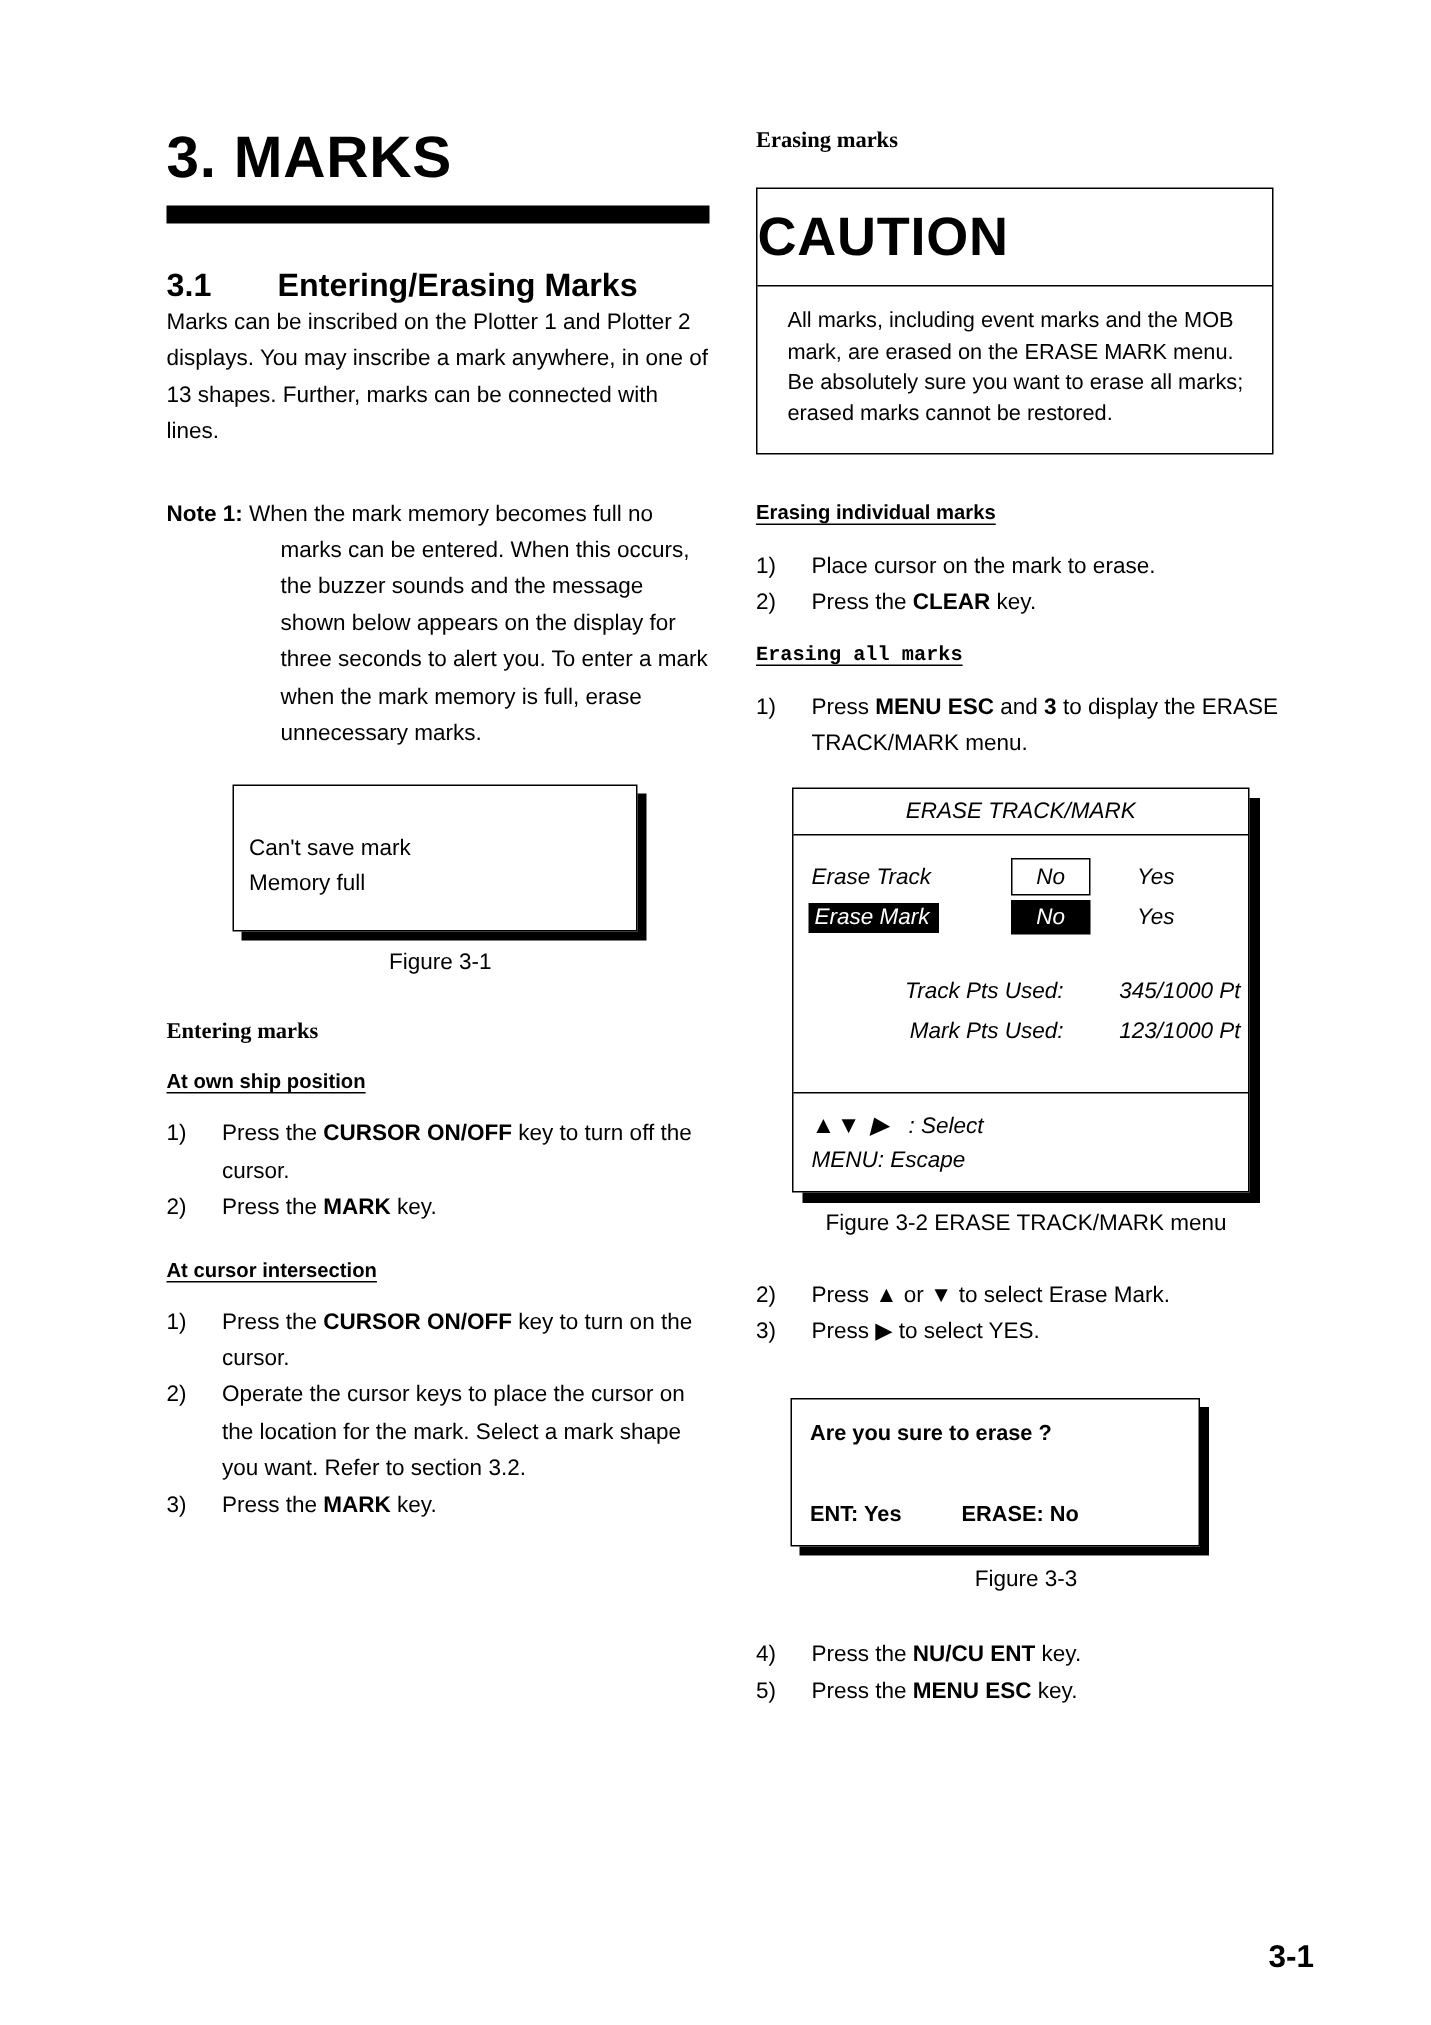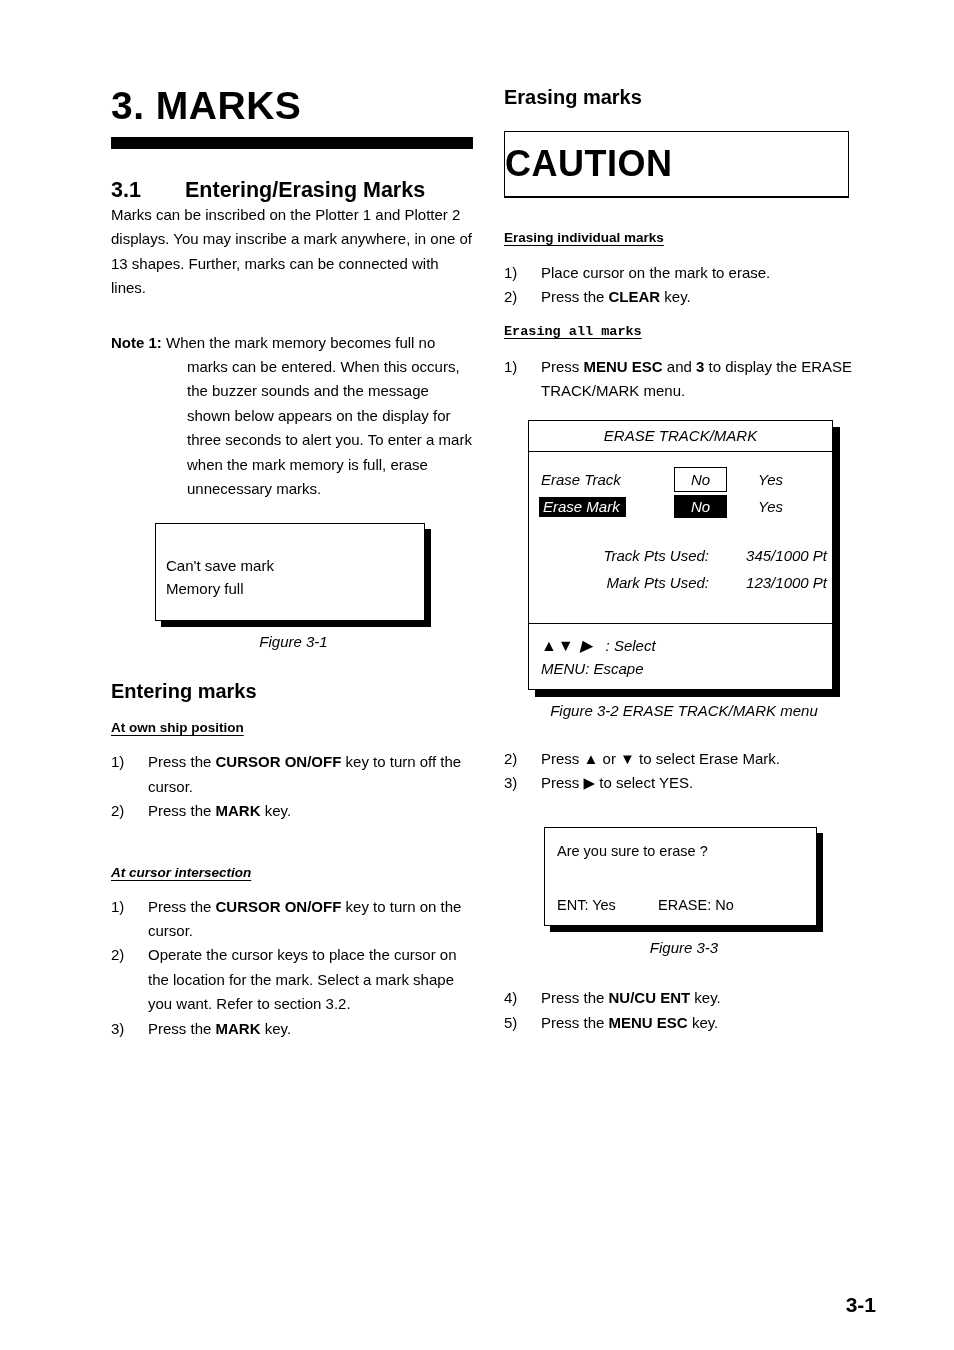--- a/index.html
+++ b/index.html
@@ -52,23 +52,24 @@
     margin-top: 29px;
     font-size: 21.5px;
     font-weight: bold;
     display: flex;
   }
   .section-num {
     width: 74px;
     flex: 0 0 74px;
   }
   .sub-head {
-    font-size: 20px;
-    font-weight: bold;
-    margin: 0;
+    font-size: 15px;
+    font-weight: bold;
+    margin: 0;
+    font-family: Liberation Serif, serif;
   }
   .sub-sub-head {
     font-size: 13.5px;
     font-weight: bold;
     text-decoration: underline;
     text-underline-offset: 3px;
     margin: 0;
     display: inline-block;
   }
 
@@ -120,39 +121,38 @@
     box-sizing: border-box;
     z-index: 2;
   }
   .figbox-shadow {
     position: absolute;
     background: #000000;
     z-index: 1;
   }
   .fig-caption {
     font-size: 15px;
-    font-style: italic;
     text-align: center;
   }
 
   
   #fig31-wrap { margin-top: 22px; margin-left: 44px; width: 276px; }
   #fig31-box {
     width: 270px;
     height: 98px;
     padding: 30px 0 0 10px;
   }
   #fig31-shadow { left: 6px; top: 6px; width: 270px; height: 98px; }
   #fig31-box .line {
     font-size: 15px;
     line-height: 23px;
   }
 
   
-  #fig33-wrap { margin-top: 32px; margin-left: 40px; width: 336px; }
+  #fig33-wrap { margin-top: 32px; margin-left: 23px; width: 336px; font-weight: bold; }
   #fig33-box {
     width: 273px;
     height: 99px;
     padding: 15px 0 0 12px;
     box-sizing: border-box;
   }
   #fig33-shadow { left: 6px; top: 6px; width: 273px; height: 99px; }
   #fig33-box .q { font-size: 14.5px; }
   #fig33-box .keys {
     font-size: 14.5px;
@@ -317,21 +317,21 @@
       <li>
         <span class="marker">1)</span>
         <span>Press the </span><b class="key">CURSOR ON/OFF</b><span> key to turn off the cursor.</span>
       </li>
       <li>
         <span class="marker">2)</span>
         <span>Press the </span><b class="key">MARK</b><span> key.</span>
       </li>
     </ol>
 
-    <div style="margin-top:39px;font-style:italic;">
+    <div style="margin-top:20px;">
       <span class="sub-sub-head">At cursor intersection</span>
     </div>
 
     <ol class="steps" style="margin-top:14px;">
       <li>
         <span class="marker">1)</span>
         <span>Press the </span><b class="key">CURSOR ON/OFF</b><span> key to turn on the cursor.</span>
       </li>
       <li>
         <span class="marker">2)</span>
@@ -344,20 +344,21 @@
     </ol>
 
   </div>
 
   <div class="col-right">
 
     <div class="sub-head">Erasing marks</div>
 
     <div class="caution">
       <div class="caution-title">CAUTION</div>
+      <div class="caution-body">All marks, including event marks and the MOB mark, are erased on the ERASE MARK menu. Be absolutely sure you want to erase all marks; erased marks cannot be restored.</div>
     </div>
 
     <div style="margin-top:30px;">
       <span class="sub-sub-head">Erasing individual marks</span>
     </div>
 
     <ol class="steps" style="margin-top:15px;">
       <li>
         <span class="marker">1)</span>
         <span>Place cursor on the mark to erase.</span>

